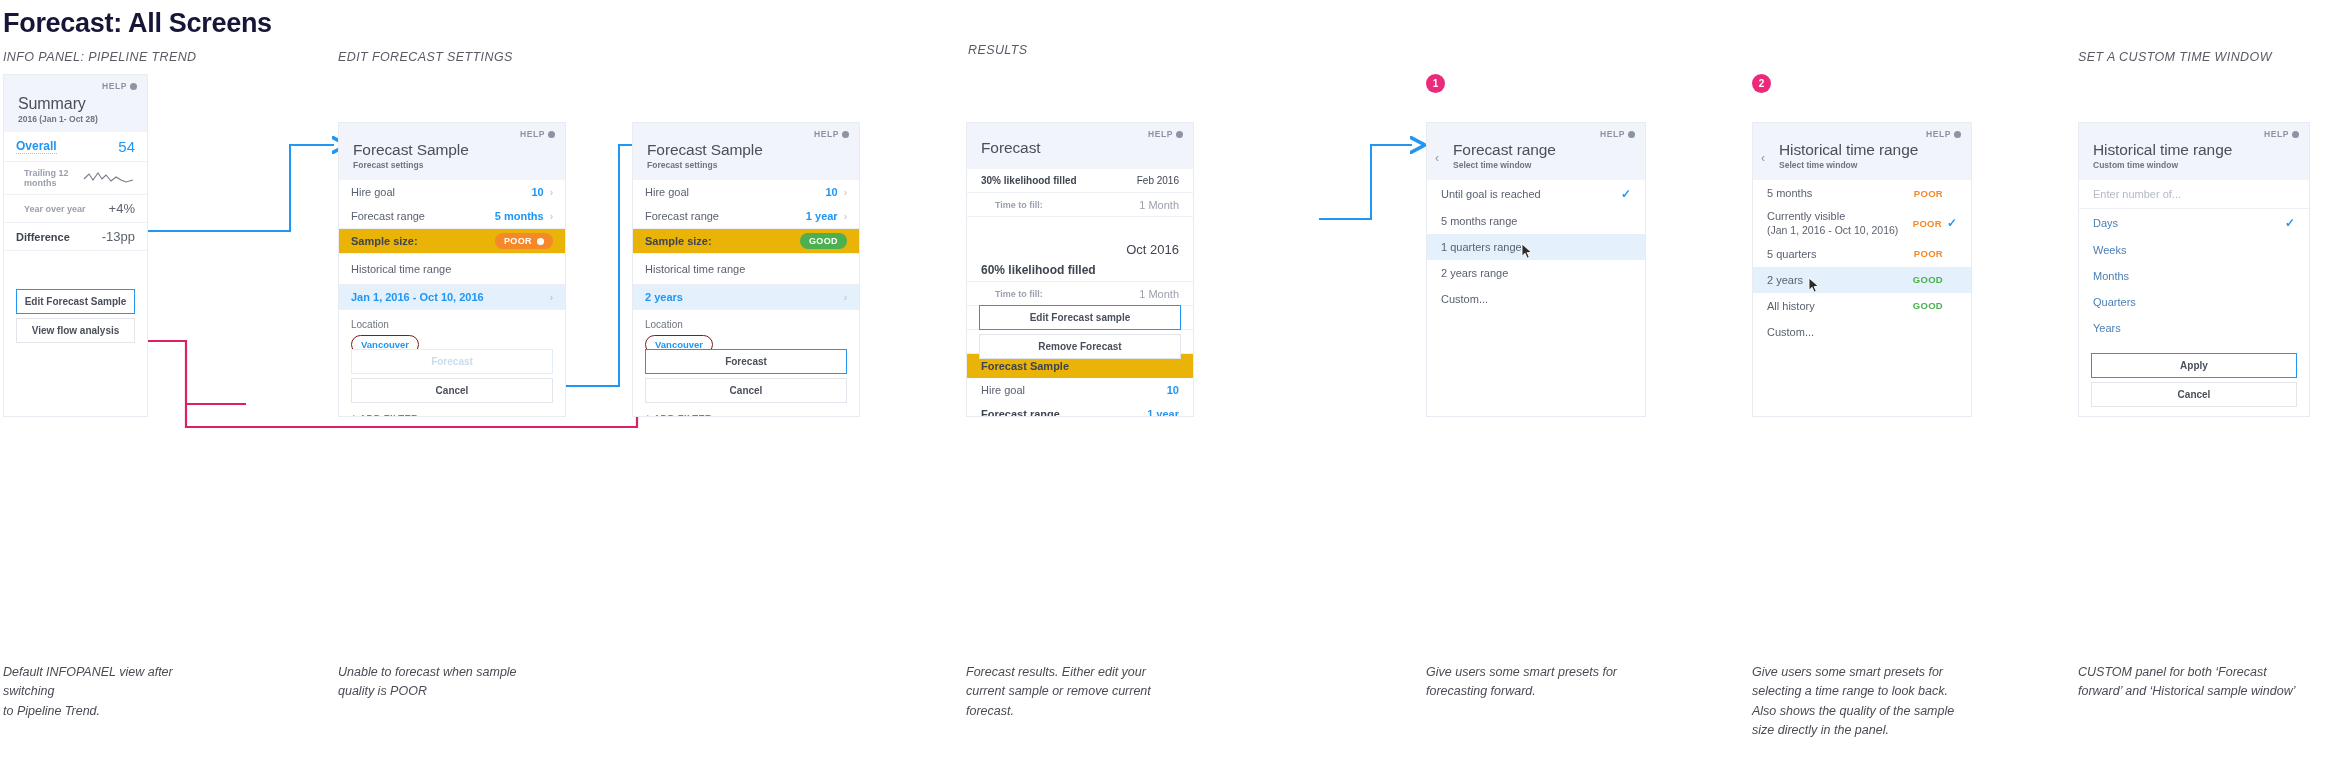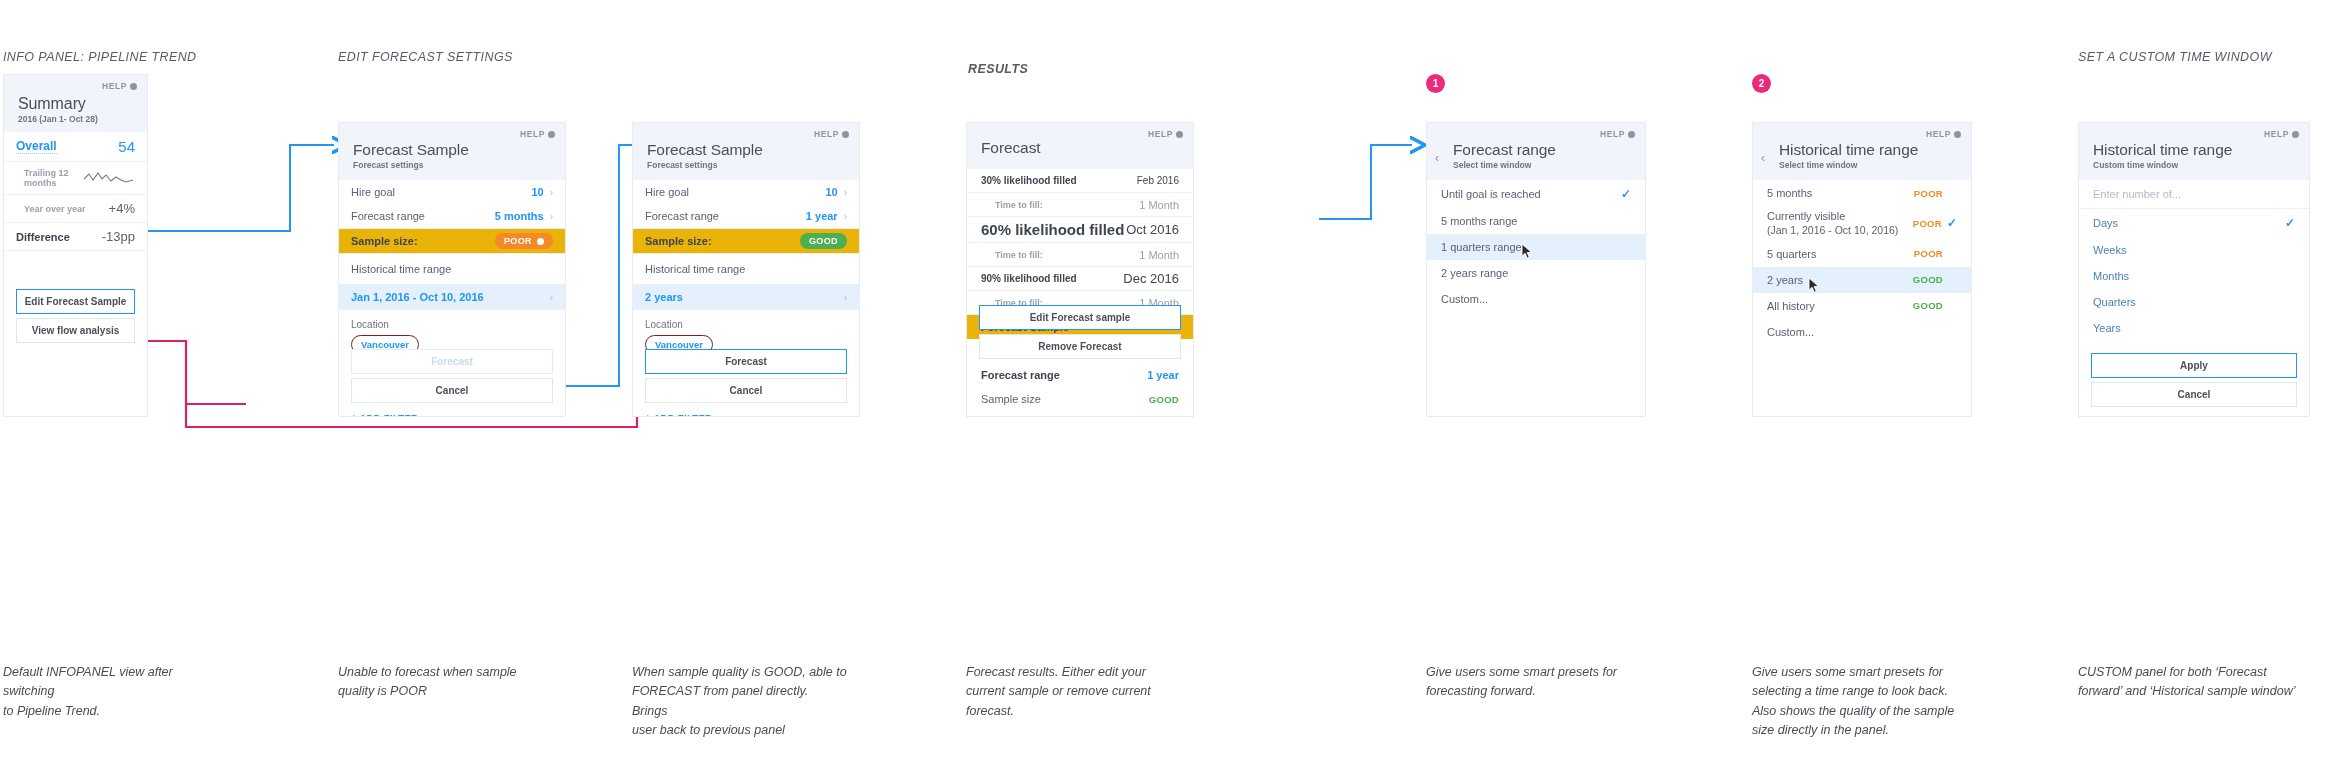--- a/index.html
+++ b/index.html
@@ -137,24 +137,25 @@
   }
 
   svg.conn { position: absolute; left: 0; top: 0; width: 2326px; height: 758px;
              pointer-events: none; }
 </style>
 </head>
 <body>
 
 <div id="root">
 
+  <div class="page-title">Forecast: All Screens</div>
 
   <div class="sec-label" style="left:3px; top:50px;">INFO PANEL: PIPELINE TREND</div>
   <div class="sec-label" style="left:338px; top:50px;">EDIT FORECAST SETTINGS</div>
-  <div class="sec-label" style="left:968px; top:62px;font-weight:bold;">RESULTS</div>
+  <div class="sec-label" style="left:968px; top:43px;">RESULTS</div>
   <div class="sec-label" style="left:2078px; top:50px;">SET A CUSTOM TIME WINDOW</div>
 
   <svg class="conn" xmlns="http://www.w3.org/2000/svg">
     <defs>
       <marker id="ab" markerWidth="9" markerHeight="9" refX="1" refY="4.5" orient="auto">
         <path d="M0.5,0.8 L7.5,4.5 L0.5,8.2" fill="none" stroke="#2196f3" stroke-width="1.8" stroke-linecap="round" stroke-linejoin="round"></path>
       </marker>
       <marker id="ap" markerWidth="9" markerHeight="9" refX="1" refY="4.5" orient="auto">
         <path d="M0.5,0.8 L7.5,4.5 L0.5,8.2" fill="none" stroke="#dd1f64" stroke-width="2.2" stroke-linecap="round" stroke-linejoin="round"></path>
       </marker>
@@ -338,21 +339,21 @@
 
     <div class="row" style="padding:4px 14px;">
       <span class="lbl b" style="font-size:10px;">30% likelihood filled</span>
       <span style="font-size:10px;color:#3e4450;">Feb 2016</span>
     </div>
     <div class="row" style="padding:3px 14px;">
       <span class="lbl sub">Time to fill:</span>
       <span class="val grey">1 Month</span>
     </div>
     <div class="row" style="padding:4px 14px;">
-      <span class="lbl b" style="font-size:15px;">60% likelihood filled</span>
+      <span class="lbl b" style="font-size:12px;margin-top:42px;">60% likelihood filled</span>
       <span style="font-size:13px;color:#3e4450;">Oct 2016</span>
     </div>
     <div class="row" style="padding:3px 14px;">
       <span class="lbl sub">Time to fill:</span>
       <span class="val grey">1 Month</span>
     </div>
     <div class="row" style="padding:4px 14px;">
       <span class="lbl b" style="font-size:10px;">90% likelihood filled</span>
       <span style="font-size:13px;color:#3e4450;">Dec 2016</span>
     </div>
@@ -513,23 +514,20 @@
     <div style="margin-top:12px;">
       <div class="btn primary">Apply</div>
       <div class="btn">Cancel</div>
     </div>
   </div>
 
   <div class="caption" style="left:3px;  top:663px; width:210px;">Default INFOPANEL view after switching
 to Pipeline Trend.</div>
   <div class="caption" style="left:338px; top:663px; width:215px;">Unable to forecast when sample
 quality is POOR</div>
-  <div class="caption" style="left:632px; top:663px; width:215px;">When sample quality is GOOD, able to
-FORECAST from panel directly. Brings
-user back to previous panel</div>
   <div class="caption" style="left:966px; top:663px; width:215px;">Forecast results. Either edit your
 current sample or remove current
 forecast.</div>
   <div class="caption" style="left:1426px;top:663px; width:215px;">Give users some smart presets for
 forecasting forward.</div>
   <div class="caption" style="left:1752px;top:663px; width:225px;">Give users some smart presets for
 selecting a time range to look back.
 Also shows the quality of the sample
 size directly in the panel.</div>
   <div class="caption" style="left:2078px;top:663px; width:250px;">CUSTOM panel for both ‘Forecast

